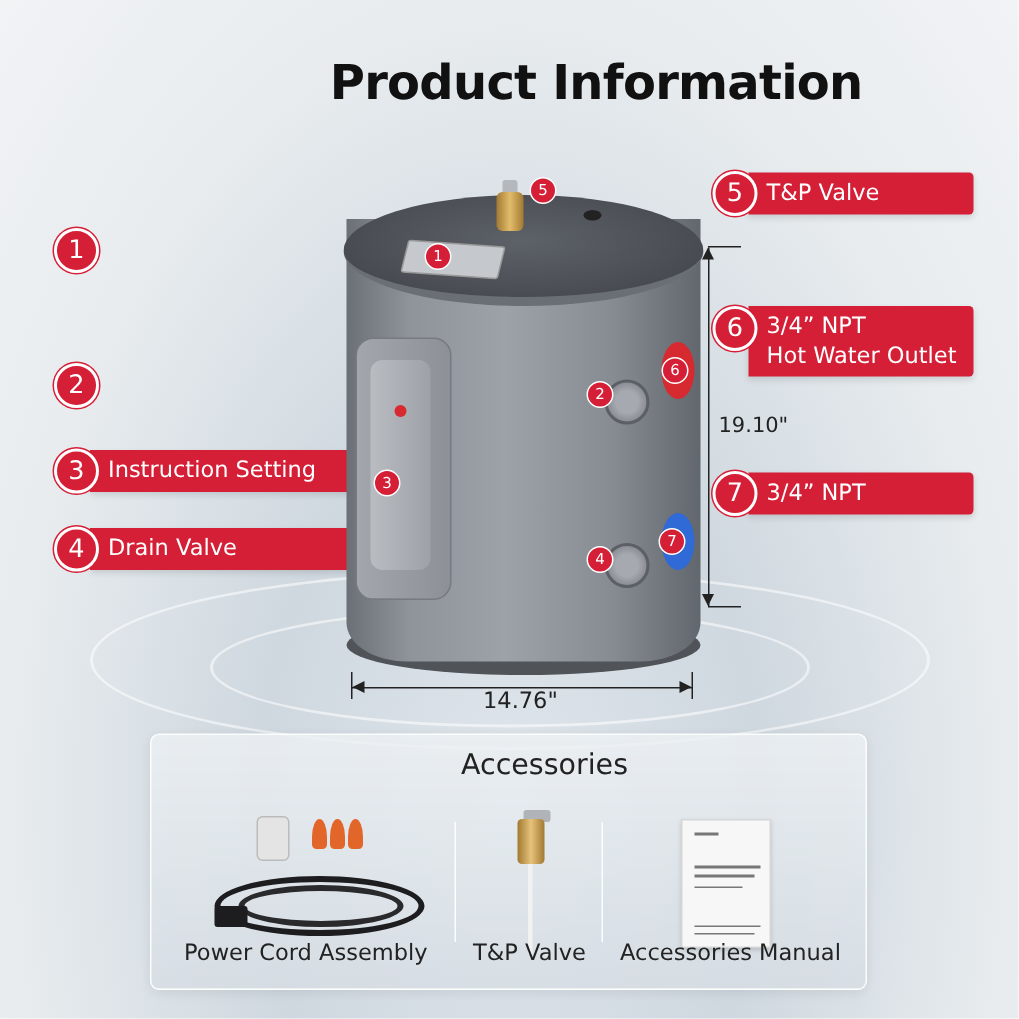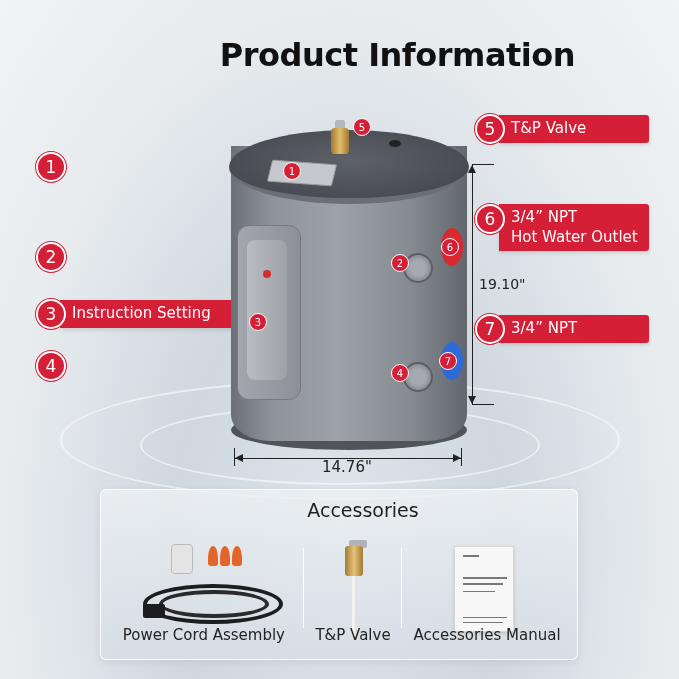--- a/index.html
+++ b/index.html
@@ -110,20 +110,21 @@
   </div>
   <div class="callout" style="left:36px;top:242px;">
     <div class="num">2</div>
   </div>
   <div class="callout" style="left:36px;top:299px;">
     <div class="num">3</div>
     <div class="bar" style="width:200px;">Instruction Setting</div>
   </div>
   <div class="callout" style="left:36px;top:351px;">
     <div class="num">4</div>
+    <div class="bar" style="width:200px;">Drain Valve</div>
   </div>
 
   <div class="callout" style="left:475px;top:114px;">
     <div class="num">5</div>
     <div class="bar" style="width:150px;">T&amp;P Valve</div>
   </div>
   <div class="callout" style="left:475px;top:204px;">
     <div class="num" style="align-self:flex-start;">6</div>
     <div class="bar" style="width:150px;">
       <div>3/4”  NPT</div>

